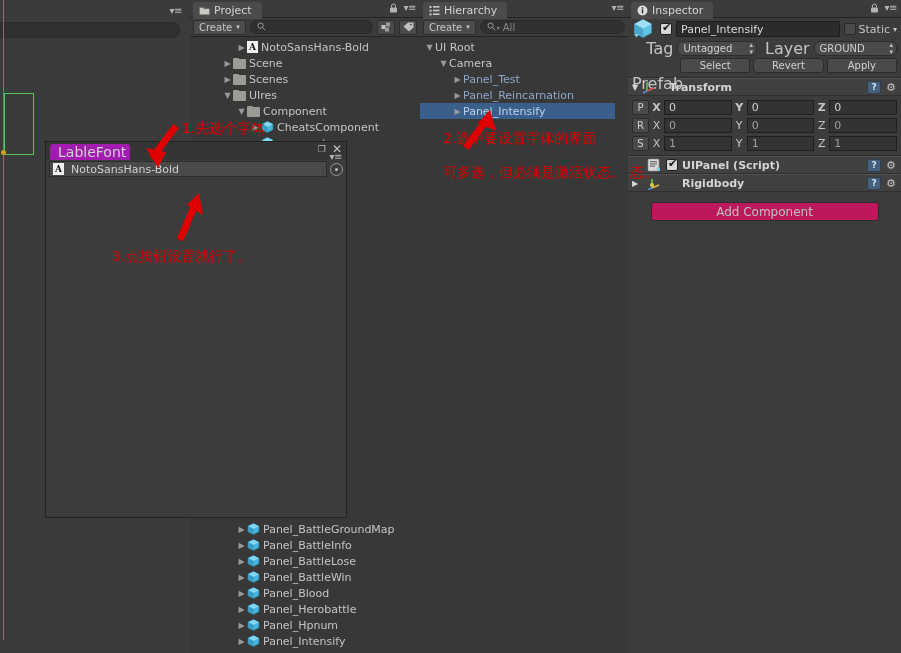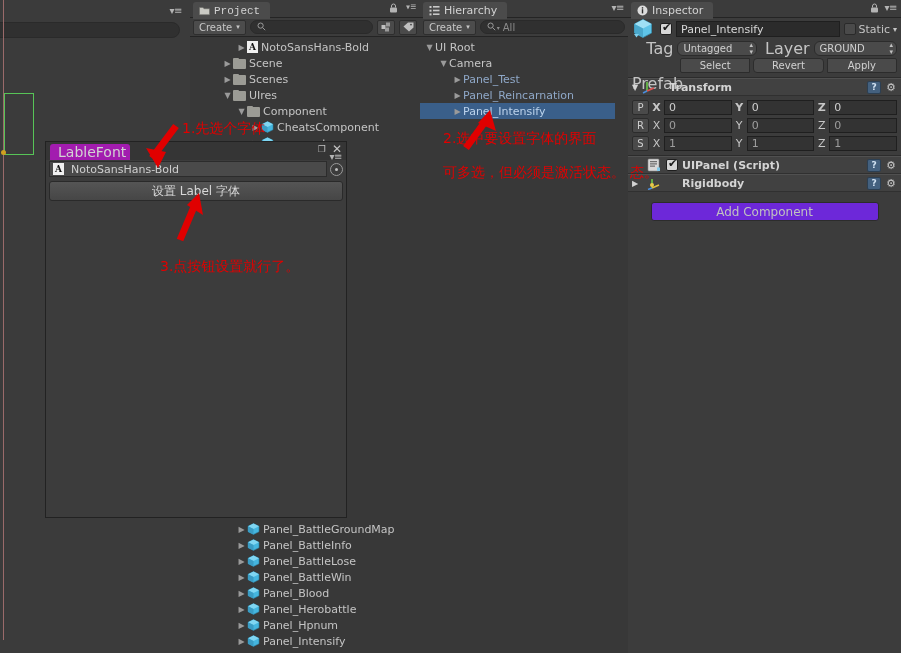--- a/index.html
+++ b/index.html
@@ -161,21 +161,21 @@
   }
   .axis { width:9px; text-align:center; color:#c6c6c6; font-size:11px; font-weight:bold; flex:0 0 9px;}
   .axis.dim { font-weight:normal; }
   .helpico {
     width:14px;height:13px;background:#44617f;border:1px solid #2c3f52;border-radius:2px;
     color:#cfe0f0;font-size:9px;display:flex;align-items:center;justify-content:center;
   }
   .gearico { width:12px;height:13px;color:#c8c8c8;font-size:11px;line-height:13px;text-align:center;}
   .addcomp {
     margin:10px auto 0 auto; width:228px; height:19px;
-    background:#6d28d9; border:1px solid #2c2c2c; border-radius:3px;
+    background:#be185d; border:1px solid #2c2c2c; border-radius:3px;
     display:flex; align-items:center; justify-content:center;
     color:#c0c0c0; font-size:12px;
   }
 
   
   .float-win {
     position:absolute; background:#3c3c3c;
     border:1px solid #222;
   }
   .float-tabbar { height:18px; position:relative; background:#353535; }
@@ -229,21 +229,21 @@
   <div class="panel-menu" style="right:8px;top:6px;">▾≡</div>
   <div class="abs" style="left:-10px;top:22px;width:190px;height:16px;background:#303030;border:1px solid #2a2a2a;border-radius:8px;"></div>
   <div class="abs" style="left:0;top:40px;width:190px;height:613px;background:#3b3b3b;"></div>
 
   <div class="abs" style="left:3px;top:0px;width:1px;height:640px;background:#9a6a6a;"></div>
   <div class="abs" style="left:4px;top:93px;width:30px;height:62px;border:1px solid #57c457;"></div>
   <div class="abs" style="left:1px;top:150px;width:5px;height:5px;background:#d0a020;border-radius:50%;"></div>
 </div>
 
 <div class="panel" style="left:190px;top:0;width:230px;height:653px;background:#383838;">
-  <div class="panel-tabbar" style="width:230px;font-family:Liberation Mono, monospace;">
+  <div class="panel-tabbar" style="width:230px;">
     <div class="tab">
       <span class="tabicon">
         <svg width="11" height="11" viewBox="0 0 11 11">
             <path d="M0.5 2.5h3.5l1 1.2h5.5v6H0.5z" fill="#c9c9c3" stroke="#6a6a66" stroke-width="0.6"></path>
           </svg>
       </span>
       <span>Project</span>
     </div>
     <div class="panel-lock">
       <svg width="9" height="10" viewBox="0 0 9 10">
@@ -751,23 +751,20 @@
   </div>
 
   <div class="objfield">
     <div class="inner">
       <span class="fonticon">A</span>
       <span>NotoSansHans-Bold</span>
     </div>
     <div class="picker"></div>
   </div>
 
-  <div class="bigbtn">
-    <span>设置 Label 字体</span>
-  </div>
 </div>
 
 <svg class="abs" width="901" height="653" style="left:0;top:0;pointer-events:none;">
 
   <g>
     <path d="M176,126 L152,158" stroke="#e00000" stroke-width="7" stroke-linecap="butt"></path>
     <path d="M158,168 L146,148 L166,152 Z" fill="#e00000"></path>
   </g>
 
   <g>
@@ -783,17 +780,17 @@
 
 <div class="ann" style="left:182px;top:120px;">
   <span>1.先选个字体</span>
 </div>
 <div class="ann" style="left:443px;top:130px;">
   <span>2.选中要设置字体的界面</span>
 </div>
 <div class="ann" style="left:443px;top:164px;">
   <span>可多选，但必须是激活状态。</span>
 </div>
-<div class="ann" style="left:112px;top:258px;margin-left:48px;">
+<div class="ann" style="left:112px;top:248px;">
   <span>3.点按钮设置就行了。</span>
 </div>
 
 <div class="ann" style="left: 630px; top: 164px; z-index: 50;">态。</div>
 
 </body></html>

